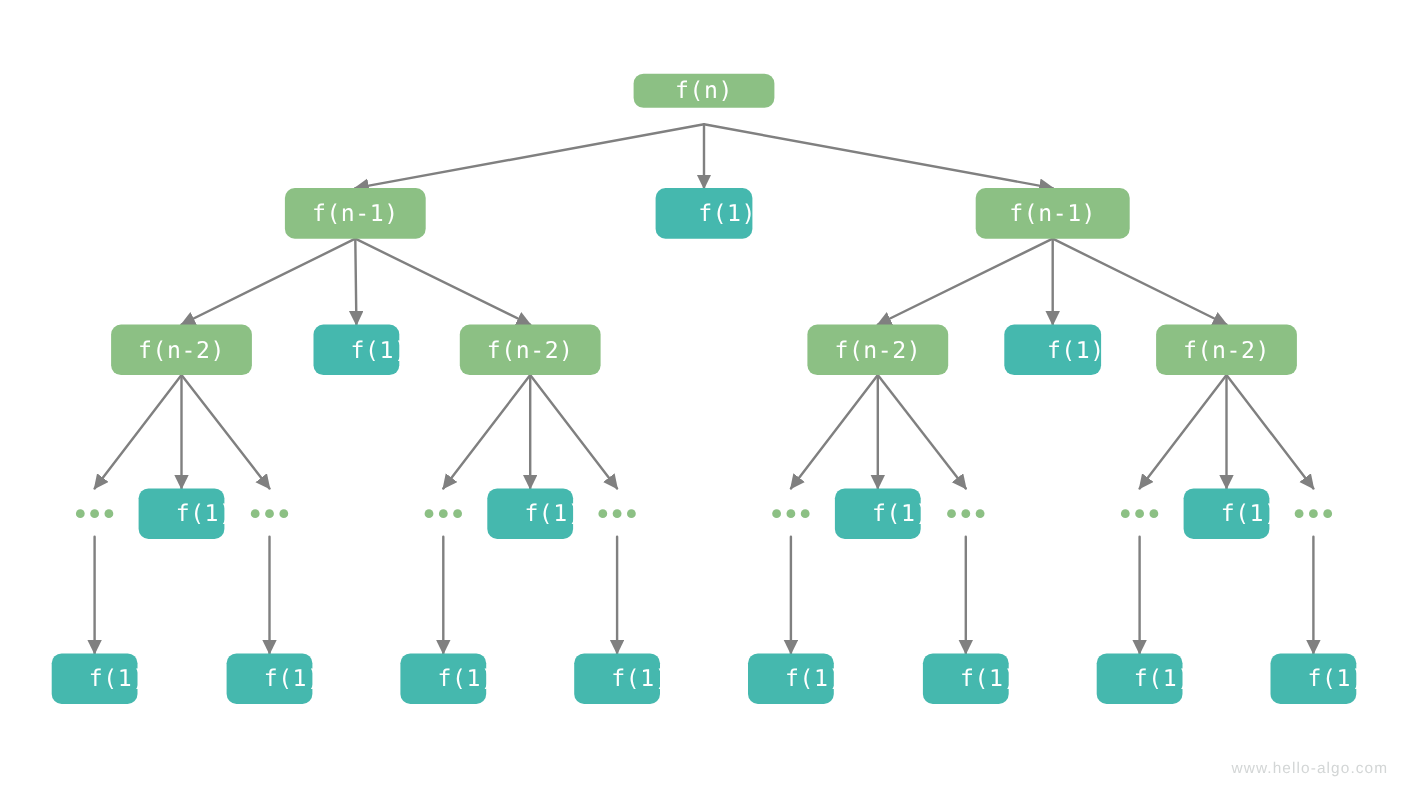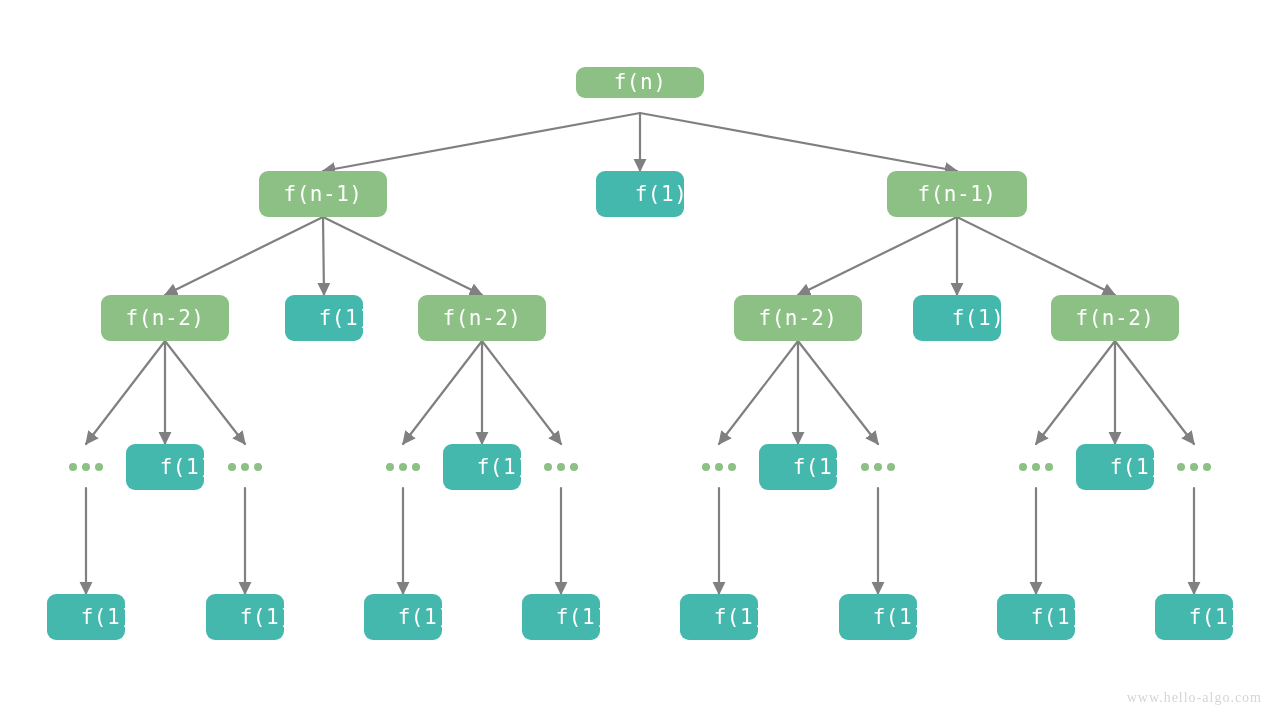--- a/index.html
+++ b/index.html
@@ -59,21 +59,21 @@
     display: block;
     width: 8px;
     height: 8px;
     border-radius: 50%;
     background: #8cc084;
   }
   #watermark {
     position: absolute;
     right: 18px;
     bottom: 14px;
-    font-family: Liberation Serif, serif;
+    font-family: Liberation Sans, sans-serif;
     font-size: 14px;
     letter-spacing: 1px;
     color: #d3d6d6;
     user-select: none;
     margin-top: 12px;
   }
 </style>
 </head>
 <body>
 

